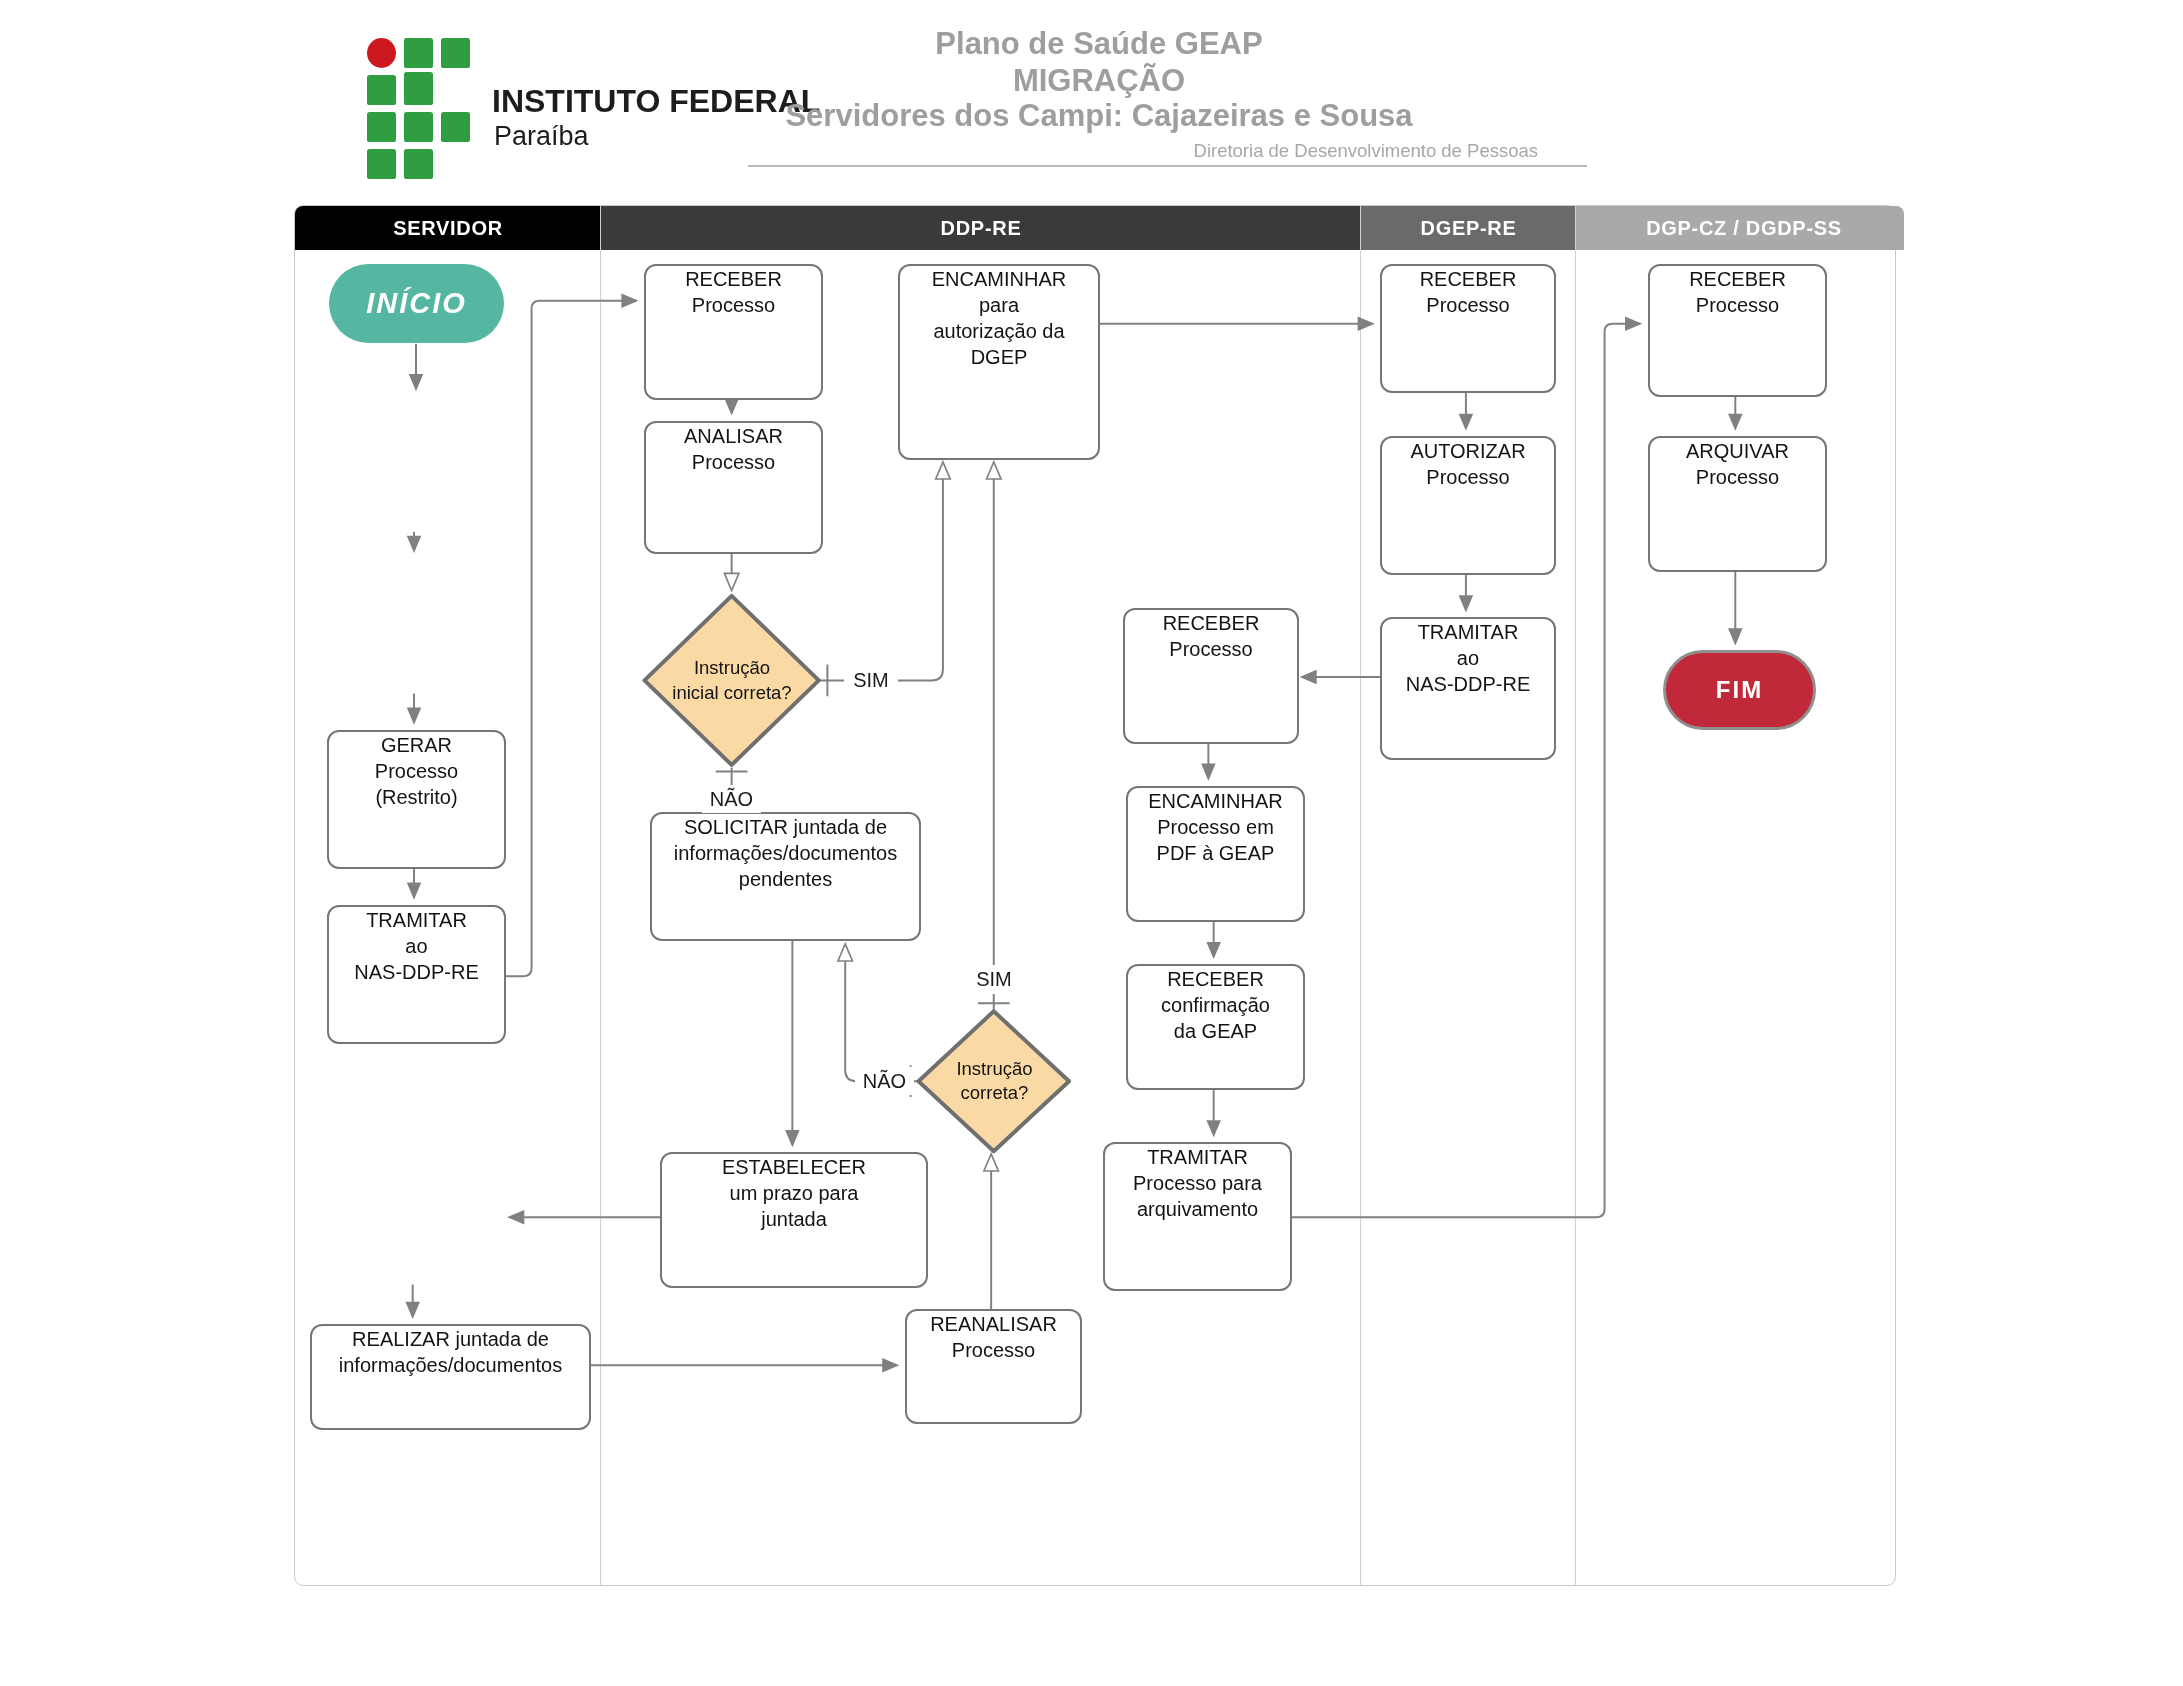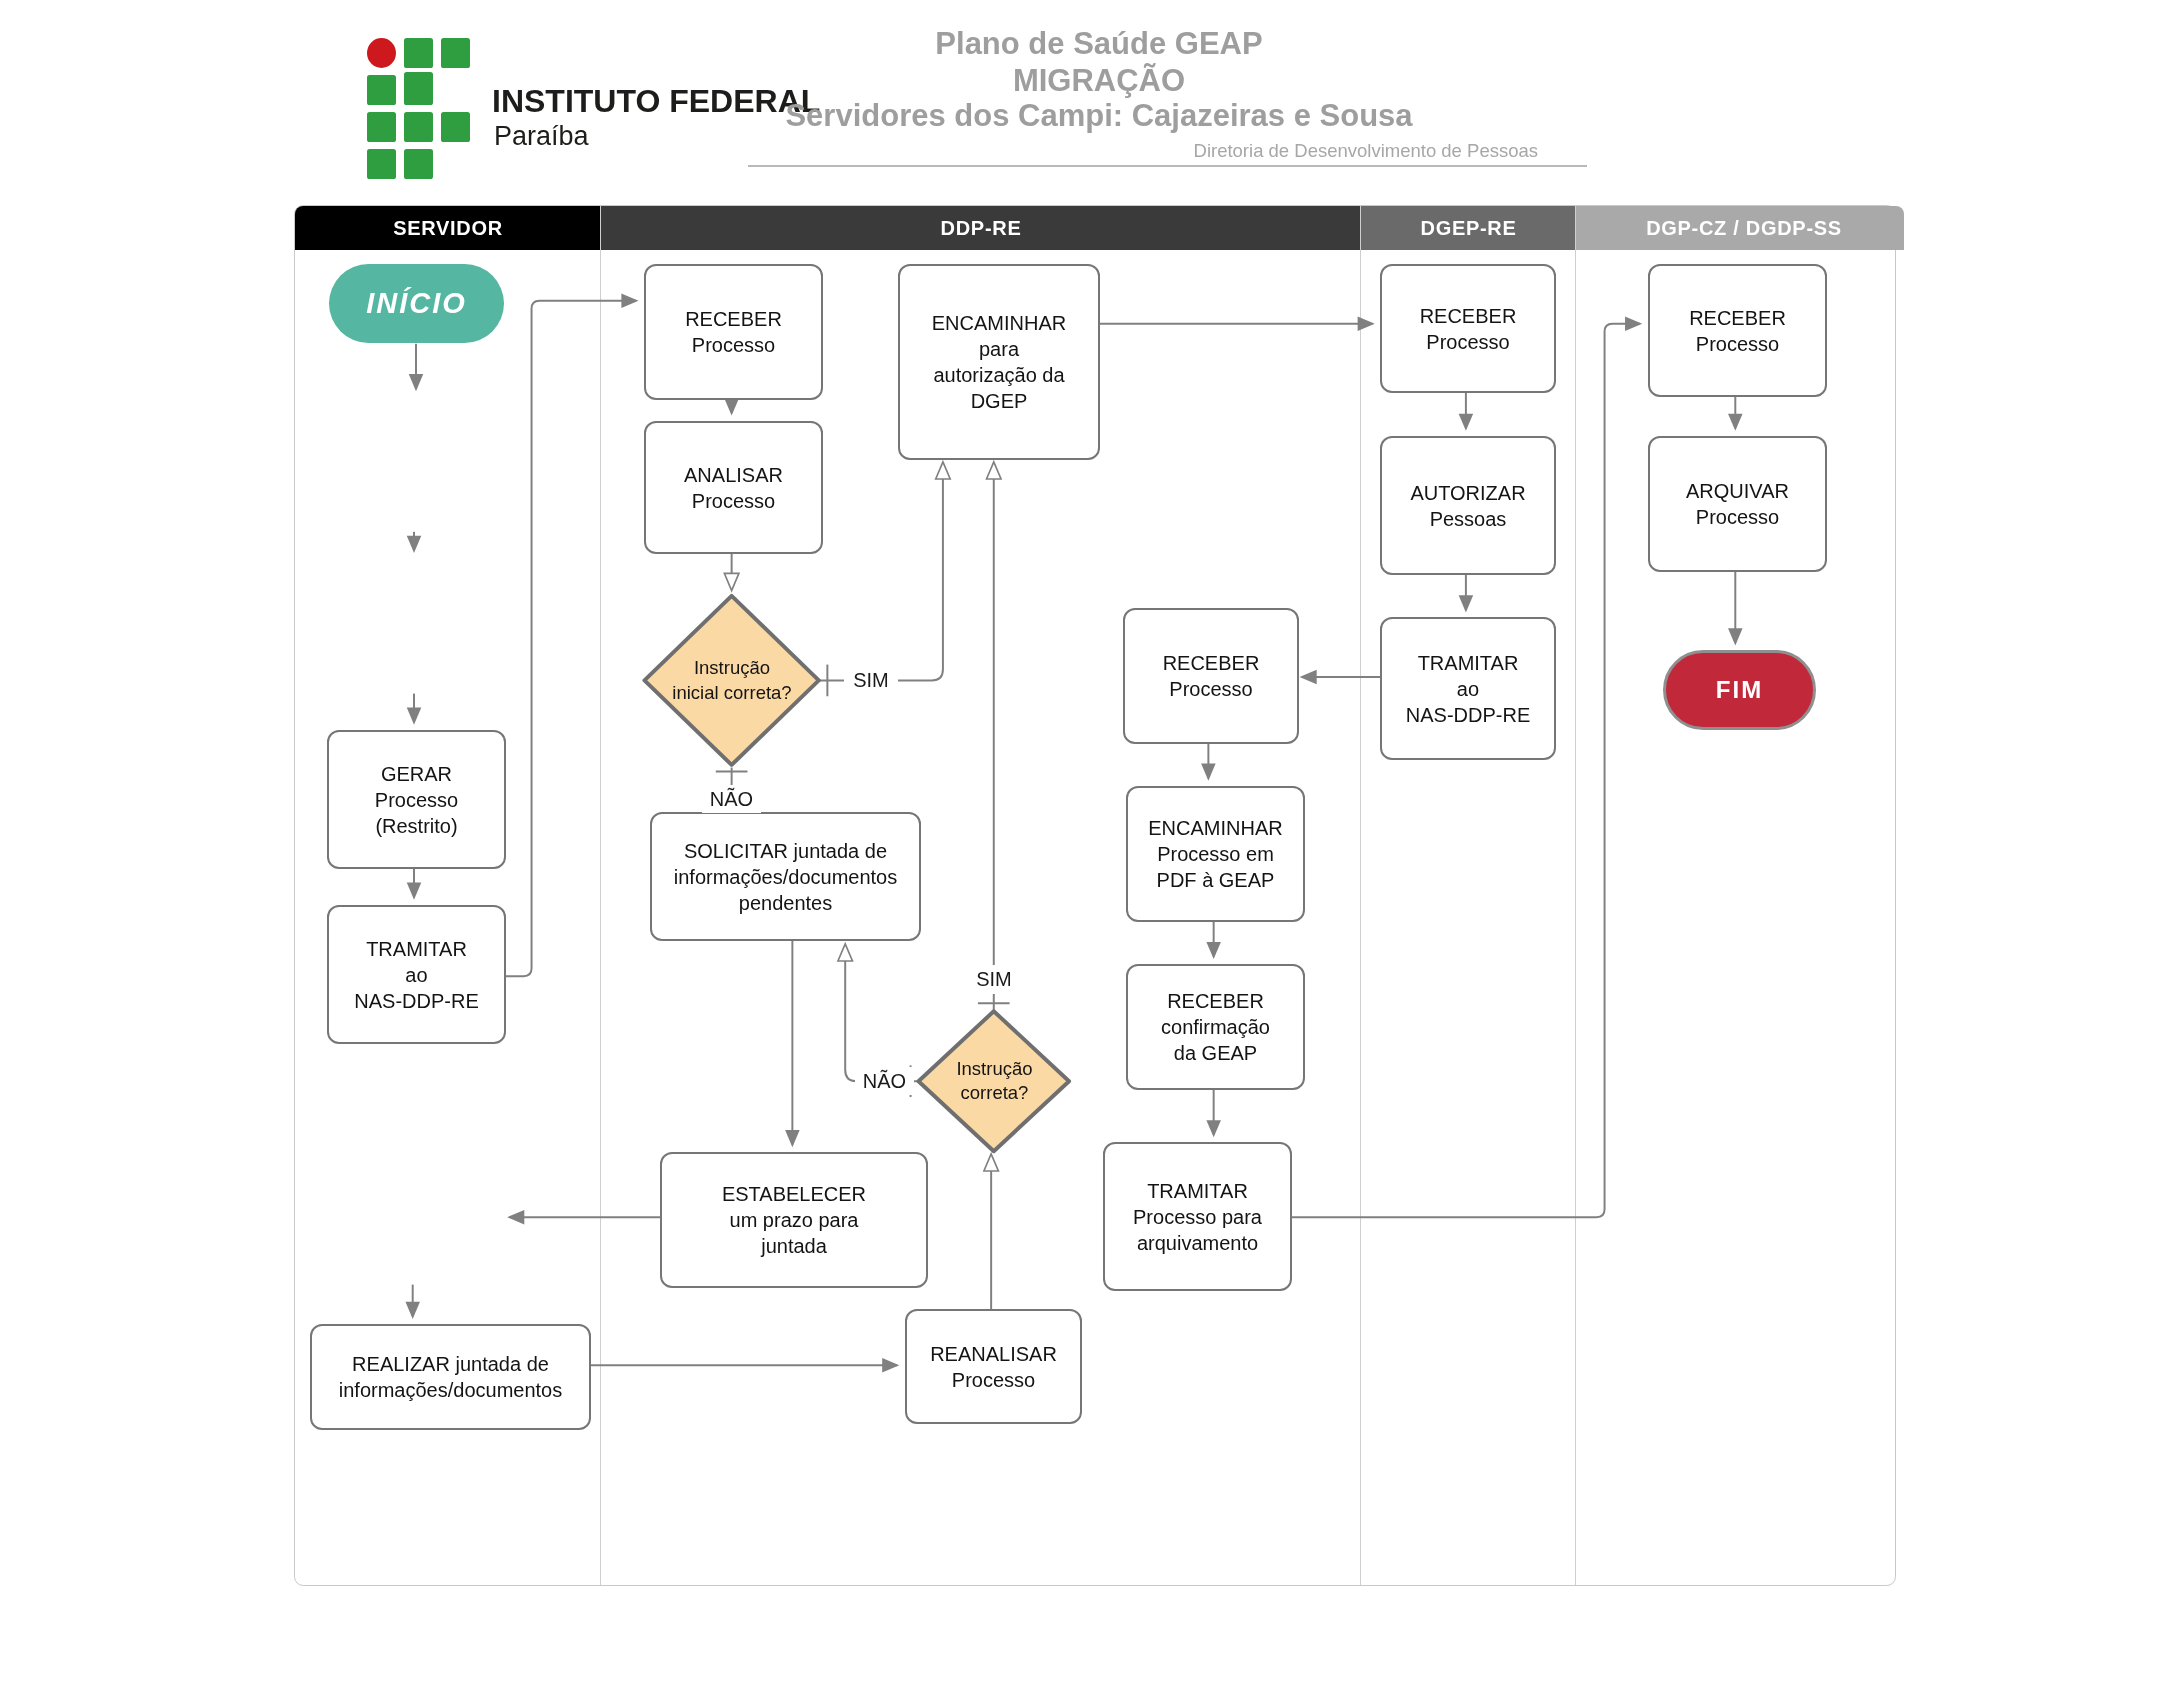--- a/index.html
+++ b/index.html
@@ -18,21 +18,21 @@
 
   
   .board{position:absolute;left:294px;top:205px;width:1600px;height:1379px;
          border:1.3px solid #c9c9c9;border-radius:9.2px;background:#fff;}
   .lane-h{position:absolute;top:0;height:44px;display:flex;align-items:center;justify-content:center;
           color:#fff;font-weight:bold;font-size:20px;letter-spacing:0.7px;}
   .divider{position:absolute;top:0;width:1.3px;height:1379px;background:#cfcfcf;}
 
   
   .node{position:absolute;background:#fff;border:2.6px solid #767676;border-radius:12px;
-        display:flex;align-items:center;justify-content:center;text-align:center;
+        display:flex;justify-content:center;text-align:center;
         color:#141414;font-size:20px;line-height:1.3;white-space:pre-line;z-index:3;}
   .pill{position:absolute;display:flex;align-items:center;justify-content:center;
         border-radius:46px;color:#fff;font-weight:bold;z-index:3;}
   .dlabel{position:absolute;display:flex;align-items:center;justify-content:center;text-align:center;
           font-size:18.5px;line-height:1.3;color:#141414;white-space:pre-line;z-index:4;}
   .elabel{position:absolute;background:#fff;color:#1a1a1a;font-size:20px;z-index:4;
           display:flex;align-items:center;justify-content:center;}
   svg.wires{position:absolute;left:0;top:0;z-index:2;}
 </style>
 </head>
@@ -178,21 +178,21 @@
   <div class="node" style="left:1126px;top:964px;width:175px;height:122px"><span>RECEBER
 confirmação
 da GEAP</span></div>
   <div class="node" style="left:1103px;top:1142px;width:185px;height:145px"><span>TRAMITAR
 Processo para
 arquivamento</span></div>
 
   <div class="node" style="left:1380px;top:264px;width:172px;height:125px"><span>RECEBER
 Processo</span></div>
   <div class="node" style="left:1380px;top:436px;width:172px;height:135px"><span>AUTORIZAR
-Pessoas</span></div>
+Processo</span></div>
   <div class="node" style="left:1380px;top:617px;width:172px;height:139px"><span>TRAMITAR
 ao
 NAS-DDP-RE</span></div>
 
   <div class="node" style="left:1648px;top:264px;width:175px;height:129px"><span>RECEBER
 Processo</span></div>
   <div class="node" style="left:1648px;top:436px;width:175px;height:132px"><span>ARQUIVAR
 Processo</span></div>
   <div class="pill" style="left:1663px;top:650px;width:147px;height:74px;background:#c1293a;border:3.3px solid #8f8f8f;font-size:24px;letter-spacing:2px">
       <span>FIM</span>

